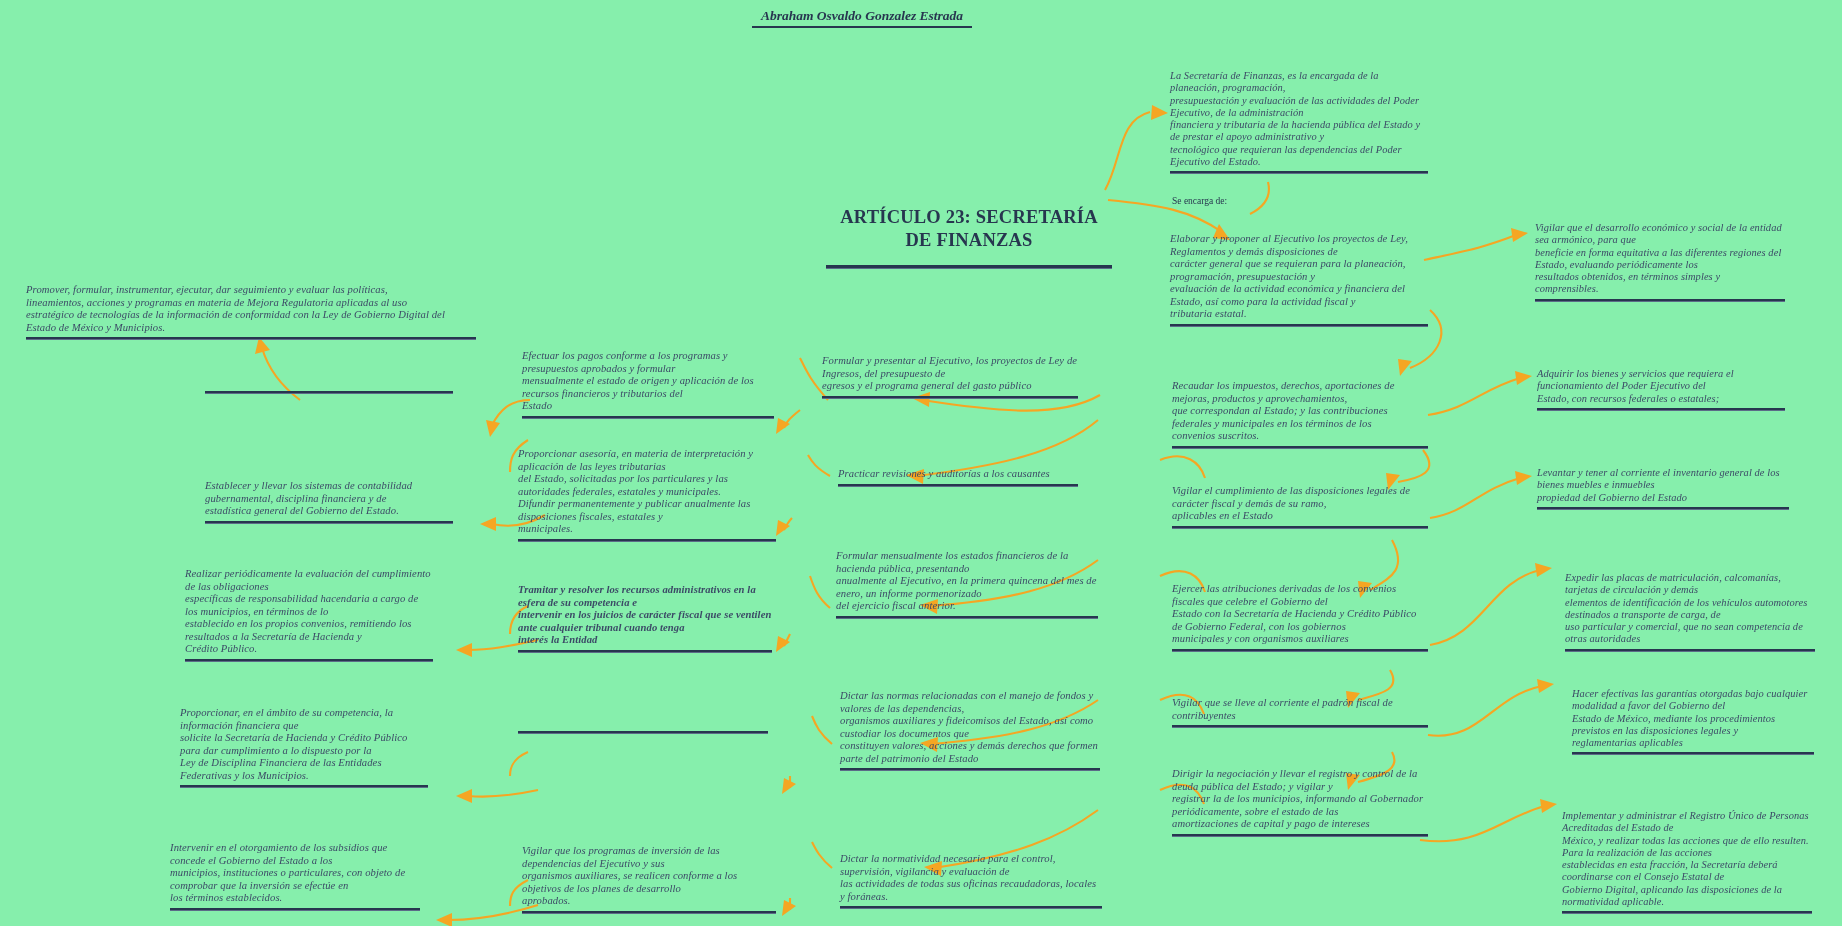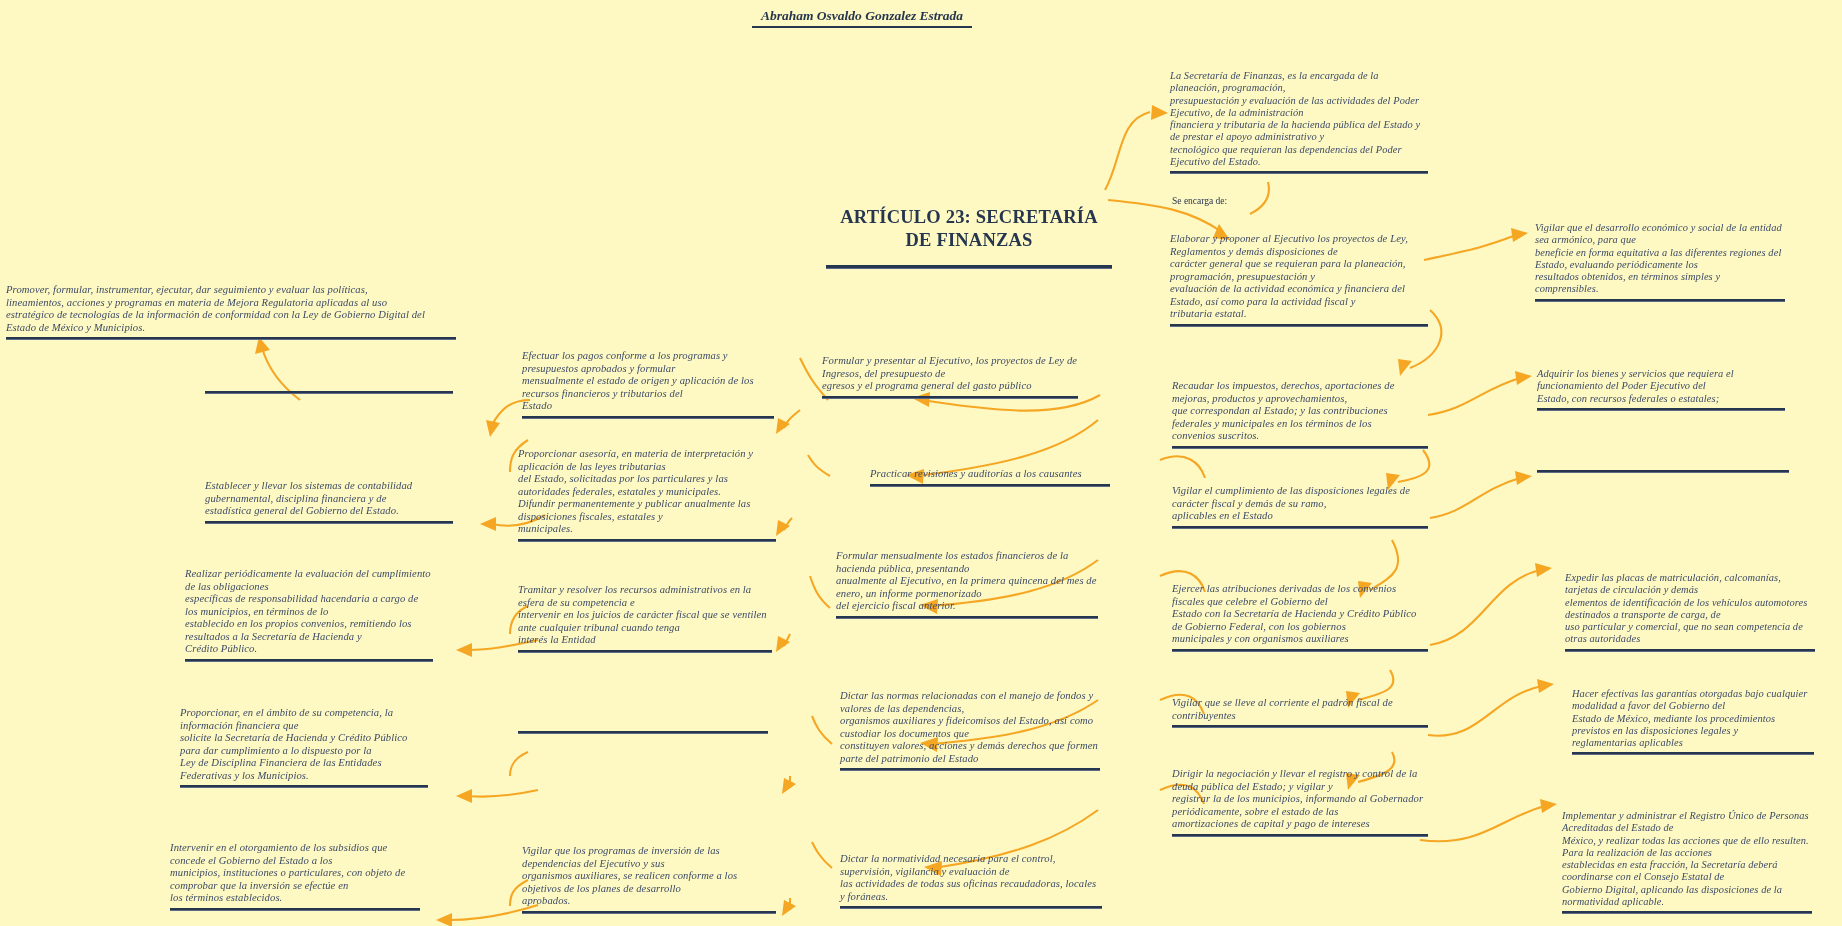--- a/index.html
+++ b/index.html
@@ -4,21 +4,21 @@
 <style>
   html, body {
     margin: 0;
     padding: 0;
     background: #ffffff;
   }
   #canvas {
     position: relative;
     width: 1842px;
     height: 926px;
-    background: #fef9c3;
+    background: #86efac;
     overflow: hidden;
     font-family: "Liberation Serif", serif;
   }
   .node {
     position: absolute;
     box-sizing: border-box;
   }
   .node .txt {
     display: block;
     font-style: italic;
@@ -282,20 +282,22 @@
     <span class="rule"></span>
   </div>
 
   <div class="node" style="left:1537px; top:368px; width:248px; font-size:10.4px;">
     <span class="txt">Adquirir los bienes y servicios que requiera el funcionamiento del Poder Ejecutivo del
 Estado, con recursos federales o estatales;</span>
     <span class="rule"></span>
   </div>
 
   <div class="node" style="left:1537px; top:467px; width:252px; font-size:10.4px;">
+    <span class="txt">Levantar y tener al corriente el inventario general de los bienes muebles e inmuebles
+propiedad del Gobierno del Estado</span>
     <span class="rule"></span>
   </div>
 
   <div class="node" style="left:1565px; top:572px; width:250px; font-size:10.4px;">
     <span class="txt">Expedir las placas de matriculación, calcomanías, tarjetas de circulación y demás
 elementos de identificación de los vehículos automotores destinados a transporte de carga, de
 uso particular y comercial, que no sean competencia de otras autoridades</span>
     <span class="rule"></span>
   </div>
 
@@ -307,21 +309,21 @@
   </div>
 
   <div class="node" style="left:1562px; top:810px; width:250px; font-size:10.4px;">
     <span class="txt">Implementar y administrar el Registro Único de Personas Acreditadas del Estado de
 México, y realizar todas las acciones que de ello resulten. Para la realización de las acciones
 establecidas en esta fracción, la Secretaría deberá coordinarse con el Consejo Estatal de
 Gobierno Digital, aplicando las disposiciones de la normatividad aplicable.</span>
     <span class="rule"></span>
   </div>
 
-  <div class="node" style="left:6px; top:284px; width:450px; font-size:10.6px;">
+  <div class="node" style="left:26px; top:284px; width:450px; font-size:10.6px;">
     <span class="txt">Promover, formular, instrumentar, ejecutar, dar seguimiento y evaluar las políticas,
 lineamientos, acciones y programas en materia de Mejora Regulatoria aplicadas al uso
 estratégico de tecnologías de la información de conformidad con la Ley de Gobierno Digital del
 Estado de México y Municipios.</span>
     <span class="rule"></span>
   </div>
 
   <div class="node" style="left:205px; top:388px; width:248px; font-size:10.6px;">
     <span class="rule"></span>
   </div>
@@ -362,21 +364,21 @@
   </div>
 
   <div class="node" style="left:518px; top:448px; width:258px; font-size:10.6px;">
     <span class="txt">Proporcionar asesoría, en materia de interpretación y aplicación de las leyes tributarias
 del Estado, solicitadas por los particulares y las autoridades federales, estatales y municipales.
 Difundir permanentemente y publicar anualmente las disposiciones fiscales, estatales y
 municipales.</span>
     <span class="rule"></span>
   </div>
 
-  <div class="node" style="left:518px; top:584px; width:254px; font-size:10.6px;">
+  <div class="node" style="left:518px; top:584px; width:254px; font-size:10.6px;font-weight:bold;">
     <span class="txt">Tramitar y resolver los recursos administrativos en la esfera de su competencia e
 intervenir en los juicios de carácter fiscal que se ventilen ante cualquier tribunal cuando tenga
 interés la Entidad</span>
     <span class="rule"></span>
   </div>
 
   <div class="node" style="left:518px; top:728px; width:250px; font-size:10.6px;">
     <span class="rule"></span>
   </div>
 
@@ -386,21 +388,21 @@
 aprobados.</span>
     <span class="rule"></span>
   </div>
 
   <div class="node" style="left:822px; top:355px; width:256px; font-size:10.6px;">
     <span class="txt">Formular y presentar al Ejecutivo, los proyectos de Ley de Ingresos, del presupuesto de
 egresos y el programa general del gasto público</span>
     <span class="rule"></span>
   </div>
 
-  <div class="node" style="left:870px; top:468px; width:240px; font-size:10.6px;">
+  <div class="node" style="left:838px; top:468px; width:240px; font-size:10.6px;">
     <span class="txt">Practicar revisiones y auditorías a los causantes</span>
     <span class="rule"></span>
   </div>
 
   <div class="node" style="left:836px; top:550px; width:262px; font-size:10.6px;">
     <span class="txt">Formular mensualmente los estados financieros de la hacienda pública, presentando
 anualmente al Ejecutivo, en la primera quincena del mes de enero, un informe pormenorizado
 del ejercicio fiscal anterior.</span>
     <span class="rule"></span>
   </div>

